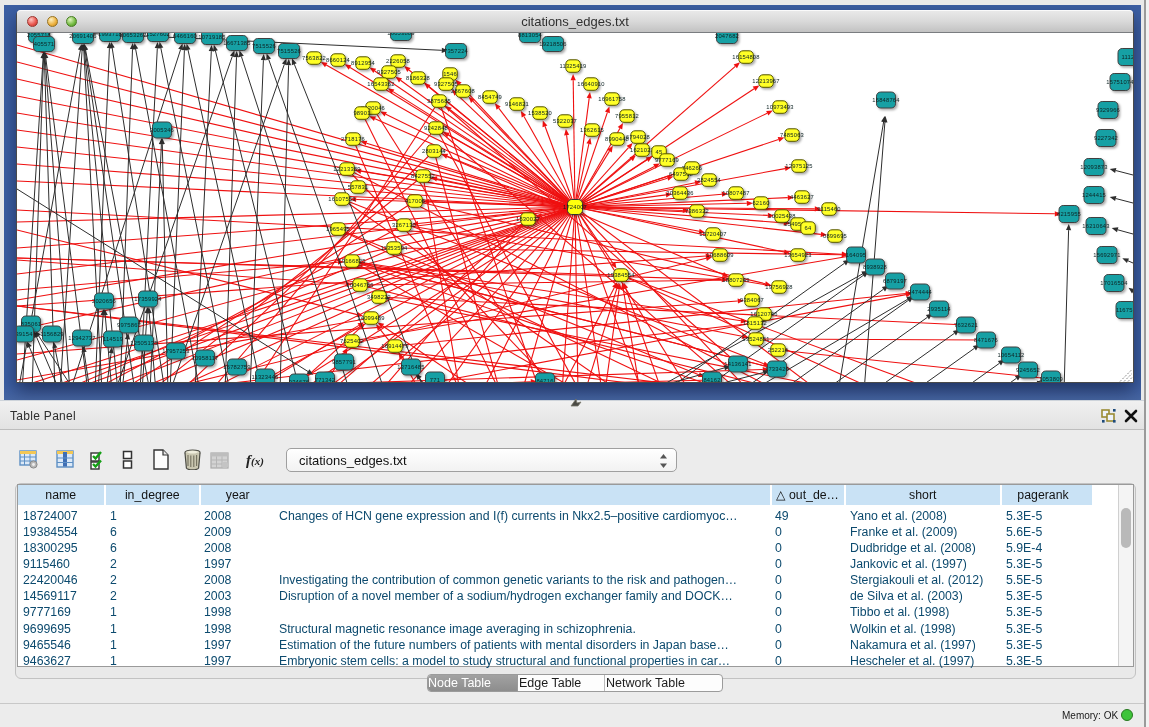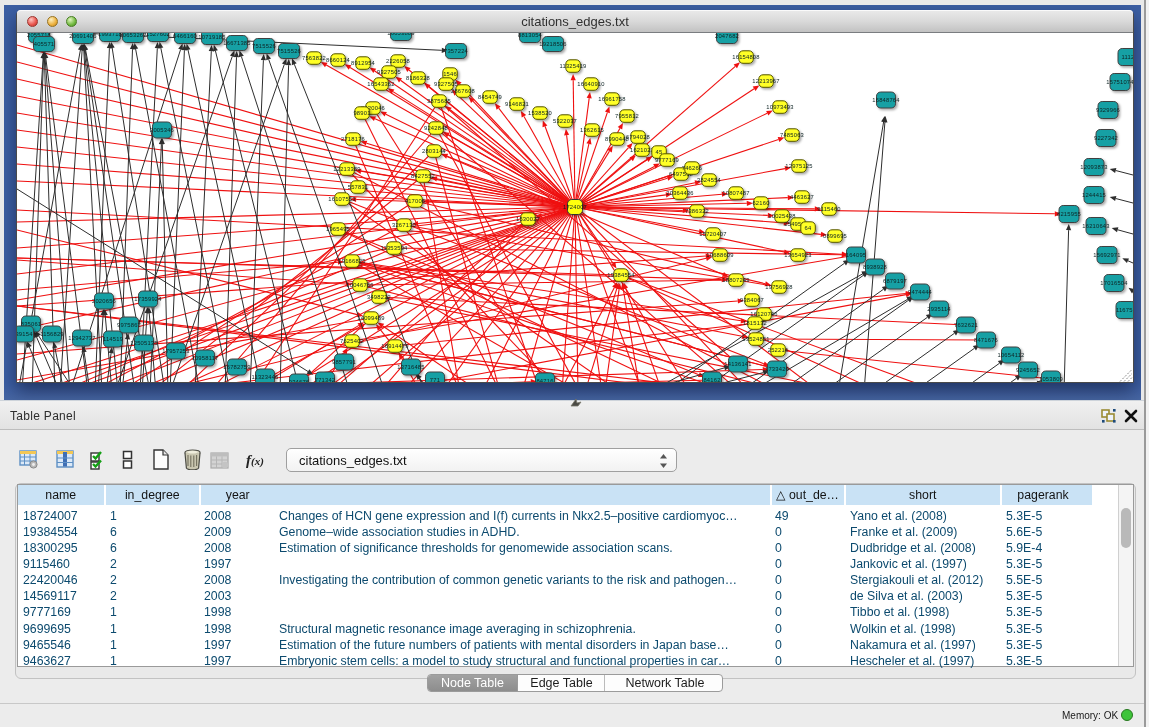--- a/index.html
+++ b/index.html
@@ -16,21 +16,21 @@
 #thead{position:absolute;left:18px;top:485px;width:1100px;height:20px;background:#c9e2f5}
 .hc{position:absolute;top:0;height:20px;background:#c9e2f5;border-left:2px solid #fff;font-size:12.3px;color:#141414;text-align:center;line-height:20px}
 #tbody{position:absolute;left:18px;top:505px;width:1100px;height:161px;background:#fff}
 .trow{position:absolute;left:0;width:1116px;height:16px;font-size:12.3px;color:#0c4a6e}
 .trow span{position:absolute;top:0;white-space:nowrap}
 #tcontainer{position:absolute;left:15px;top:483px;width:1121px;height:196px;border:1px solid #c2c2c2;border-radius:6px;background:#e9e9e9}
 #tborder{position:absolute;left:17px;top:484px;width:1117px;height:183px;border:1px solid #9a9a9a;background:#fff}
 #scroll{position:absolute;left:1118px;top:485px;width:15px;height:181px;background:#f4f4f4;border-left:1px solid #d0d0d0}
 #thumb{position:absolute;left:1120.5px;top:508px;width:10px;height:40px;background:#b9b9b9;border-radius:5px}
 .tabgrp{position:absolute;top:674px;height:18px;border:1px solid #9b9b9b;border-radius:4px;background:#fdfdfd;overflow:hidden}
-.tab{position:absolute;top:0;height:100%;font-size:12.5px;text-align:center;line-height:17px;color:#1c1c1c}
+.tab{position:absolute;top:0;height:100%;font-size:12.5px;text-align:left;line-height:17px;color:#1c1c1c}
 #statusline{position:absolute;left:0;top:703px;width:1149px;height:1px;background:#c8c8c8}
 #memtxt{position:absolute;left:1062px;top:710px;font-size:10px;color:#1a1a1a}
 #memdot{position:absolute;left:1121px;top:709px;width:12px;height:12px;border-radius:50%;background:#3ec43a;border:1px solid #27771f}
 .icon{position:absolute}
 </style></head>
 <body>
 <div id="desktop"></div>
 <div id="win"></div>
 <div id="canvas" style="left:17px;top:33px"><svg width="1116" height="349" viewBox="17 33 1116 349">
       <defs>
@@ -807,30 +807,28 @@
       <span style="left:204px">2008</span>
       <span style="left:279px">Changes of HCN gene expression and I(f) currents in Nkx2.5–positive cardiomyoc…</span>
       <span style="left:775px">49</span>
       <span style="left:850px">Yano et al. (2008)</span>
       <span style="left:1006px">5.3E-5</span>
     </div>
     <div class="trow" style="top:524.6px">
       <span style="left:23px">19384554</span>
       <span style="left:110px">6</span>
       <span style="left:204px">2009</span>
-      <span style="left:279px">Genome–wide association studies in ADHD.</span>
       <span style="left:775px">0</span>
       <span style="left:850px">Franke et al. (2009)</span>
       <span style="left:1006px">5.6E-5</span>
     </div>
     <div class="trow" style="top:540.8px">
       <span style="left:23px">18300295</span>
       <span style="left:110px">6</span>
       <span style="left:204px">2008</span>
-      <span style="left:279px">Estimation of significance thresholds for genomewide association scans.</span>
       <span style="left:775px">0</span>
       <span style="left:850px">Dudbridge et al. (2008)</span>
       <span style="left:1006px">5.9E-4</span>
     </div>
     <div class="trow" style="top:557.0px">
       <span style="left:23px">9115460</span>
       <span style="left:110px">2</span>
       <span style="left:204px">1997</span>
       <span style="left:775px">0</span>
       <span style="left:850px">Jankovic et al. (1997)</span>
@@ -842,20 +840,21 @@
       <span style="left:204px">2008</span>
       <span style="left:279px">Investigating the contribution of common genetic variants to the risk and pathogen…</span>
       <span style="left:775px">0</span>
       <span style="left:850px">Stergiakouli et al. (2012)</span>
       <span style="left:1006px">5.5E-5</span>
     </div>
     <div class="trow" style="top:589.2px">
       <span style="left:23px">14569117</span>
       <span style="left:110px">2</span>
       <span style="left:204px">2003</span>
+      <span style="left:279px">Disruption of a novel member of a sodium/hydrogen exchanger family and DOCK…</span>
       <span style="left:775px">0</span>
       <span style="left:850px">de Silva et al. (2003)</span>
       <span style="left:1006px">5.3E-5</span>
     </div>
     <div class="trow" style="top:605.4px">
       <span style="left:23px">9777169</span>
       <span style="left:110px">1</span>
       <span style="left:204px">1998</span>
       <span style="left:775px">0</span>
       <span style="left:850px">Tibbo et al. (1998)</span>

